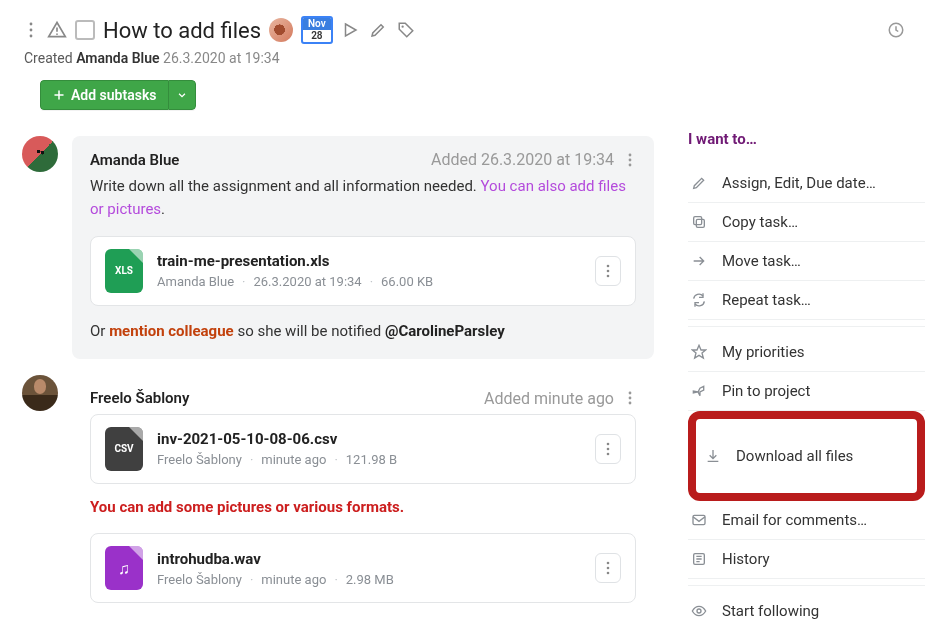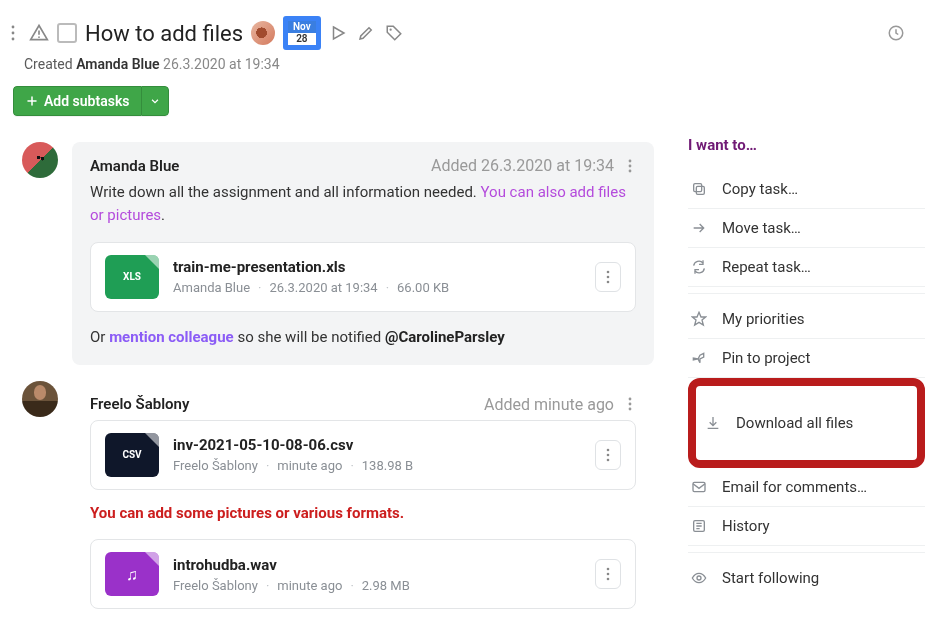--- a/index.html
+++ b/index.html
@@ -9,22 +9,23 @@
     color: #333;
     background: #fff;
     width: 925px;
     height: 622px;
     overflow: hidden;
     position: relative;
   }
   .header {
     display: flex;
     align-items: center;
-    padding: 16px 20px 6px 11px;
+    padding: 16px 20px 6px 18px;
     gap: 8px;
+    margin-left: 11px;
   }
   .header-icon { color: #888; display:flex; align-items:center; justify-content:center; }
   .checkbox {
     width: 20px; height: 20px;
     border: 2px solid #bbb;
     border-radius: 3px;
     background:#fff;
   }
   .title {
     font-size: 22px;
@@ -37,34 +38,34 @@
     display:inline-block;
     position:relative;
     overflow:hidden;
   }
   .avatar-small::after{
     content:""; position:absolute; inset:20% 20% 10% 20%;
     background: radial-gradient(circle at 40% 40%, #a14b2e 0 40%, transparent 41%);
   }
   .date-badge {
     display:flex; flex-direction:column; align-items:center;
-    border:5px solid #3b82f6; border-radius:3px; line-height:1;
+    border:2px solid #3b82f6; border-radius:3px; line-height:1;
     overflow:hidden; font-size:10px;
   }
   .date-badge .m { background:#3a7ee0; color:#fff; padding:1px 5px; font-weight:600;}
   .date-badge .d { color:#333; padding:1px 5px; font-weight:600; background:#fff;}
   .header-actions { display:flex; gap:10px; color:#999; }
   .header-right { margin-left:auto; color:#999; }
 
   .subhead { padding: 0 20px 14px 24px; color:#5a5a5a; font-size:14px;}
   .subhead .author { font-weight:600; color:#333;}
   .subhead .ts { color:#888;}
 
   .btn-add {
-    display:inline-flex; align-items:stretch; margin: 0 0 18px 13px;
+    display:inline-flex; align-items:stretch; margin: 0 0 18px 40px;
     border-radius:4px; overflow:hidden; font-weight:600; color:#fff;
     box-shadow: 0 1px 0 rgba(0,0,0,0.05);
   }
   .btn-add .main {
     background:#3fa648; padding:6px 12px; display:flex; align-items:center; gap:6px;
     border:1px solid #348d3c; border-right:none; border-top-left-radius:4px; border-bottom-left-radius:4px;
   }
   .btn-add .caret {
     background:#3fa648; border:1px solid #348d3c; padding:6px 8px;
     display:flex; align-items:center; border-top-right-radius:4px; border-bottom-right-radius:4px;
@@ -94,41 +95,41 @@
     padding: 14px 18px 16px 18px;
   }
   .bubble.grey { background:#f3f4f5; }
   .bubble-head { display:flex; align-items:center; gap:10px; margin-bottom:6px;}
   .bubble-head .name { font-weight:600; color:#222; font-size:15px;}
   .bubble-head .meta { margin-left:auto; color:#999; font-size:16px;}
   .bubble-head .dots { color:#999; padding:2px 4px;}
   .bubble-text { font-size:15px; line-height:1.55; color:#333;}
   .bubble-text a { color:#b44bdc; text-decoration:none;}
   .bubble-text .mention { font-weight:700; color:#222;text-align:center;}
-  .bubble-text .strong { font-weight:700; color:#8b5cf6;}
+  .bubble-text .strong { font-weight:700; color:#c2410c;}
   .bubble-text.red { color:#cc1e1e; font-weight:700; margin-top:12px;}
 
   .attachment {
     display:flex; align-items:center; gap:14px;
     background:#fff; border:1px solid #e3e5e7; border-radius:8px;
     padding:12px 14px; margin-top:14px;
   }
   .attachment .ft {
-    width:54px; height:44px; border-radius:6px; position:relative;
+    width:38px; height:44px; border-radius:6px; position:relative;
     display:flex; align-items:center; justify-content:center;
     color:#fff; font-size:10px; font-weight:700;
   }
   .attachment .ft::after{
     content:""; position:absolute; top:0; right:0;
     border-width:7px; border-style:solid;
     border-color: rgba(255,255,255,0.55) rgba(255,255,255,0.55) transparent transparent;
     border-top-right-radius:6px;
   }
   .ft.xls { background:#1f9e55;}
-  .ft.csv { background:#0f172a;}
+  .ft.csv { background:#404040;}
   .ft.wav { background:#9a31c9; font-size:16px;}
   .attachment .info { flex:1;}
   .attachment .fname { font-weight:700; color:#222; font-size:15px;}
   .attachment .fmeta { color:#8a8f95; font-size:13px; margin-top:4px; display:flex; gap:8px; align-items:center;}
   .attachment .fmeta .dot{color:#c2c6ca;}
   .attachment .more {
     width:26px; height:30px; border:1px solid #dfe2e5; border-radius:6px;
     display:flex; align-items:center; justify-content:center; color:#888;
   }
 
@@ -285,21 +286,21 @@
 
         <div class="attachment" style="margin-top:6px">
           <div class="ft csv">CSV</div>
           <div class="info">
             <div class="fname">inv-2021-05-10-08-06.csv</div>
             <div class="fmeta">
               <span>Freelo Šablony</span>
                 <span class="dot">·</span>
               <span>minute ago</span>
                 <span class="dot">·</span>
-              <span>138.98 B</span>
+              <span>121.98 B</span>
             </div>
           </div>
           <div class="more">
             <svg width="4" height="14" viewBox="0 0 4 14">
                 <circle cx="2" cy="2" r="1.3" fill="currentColor"></circle>
                 <circle cx="2" cy="7" r="1.3" fill="currentColor"></circle>
                 <circle cx="2" cy="12" r="1.3" fill="currentColor"></circle>
               </svg>
           </div>
         </div>
@@ -330,20 +331,28 @@
     </div>
 
   </div>
 
   <div class="side">
     <h4>I want to…</h4>
 
     <div class="item">
       <span class="ic">
           <svg width="16" height="16" viewBox="0 0 24 24" fill="none" stroke="currentColor" stroke-width="2">
+            <path d="M4 20l4-1 11-11-3-3L5 16l-1 4z"></path>
+          </svg>
+        </span>
+      <span>Assign, Edit, Due date…</span>
+    </div>
+    <div class="item">
+      <span class="ic">
+          <svg width="16" height="16" viewBox="0 0 24 24" fill="none" stroke="currentColor" stroke-width="2">
             <rect x="8" y="8" width="12" height="12" rx="2"></rect>
             <rect x="4" y="4" width="12" height="12" rx="2"></rect>
           </svg>
         </span>
       <span>Copy task…</span>
     </div>
     <div class="item">
       <span class="ic">
           <svg width="16" height="16" viewBox="0 0 24 24" fill="none" stroke="currentColor" stroke-width="2">
             <path d="M4 12h14M13 6l6 6-6 6"></path>

